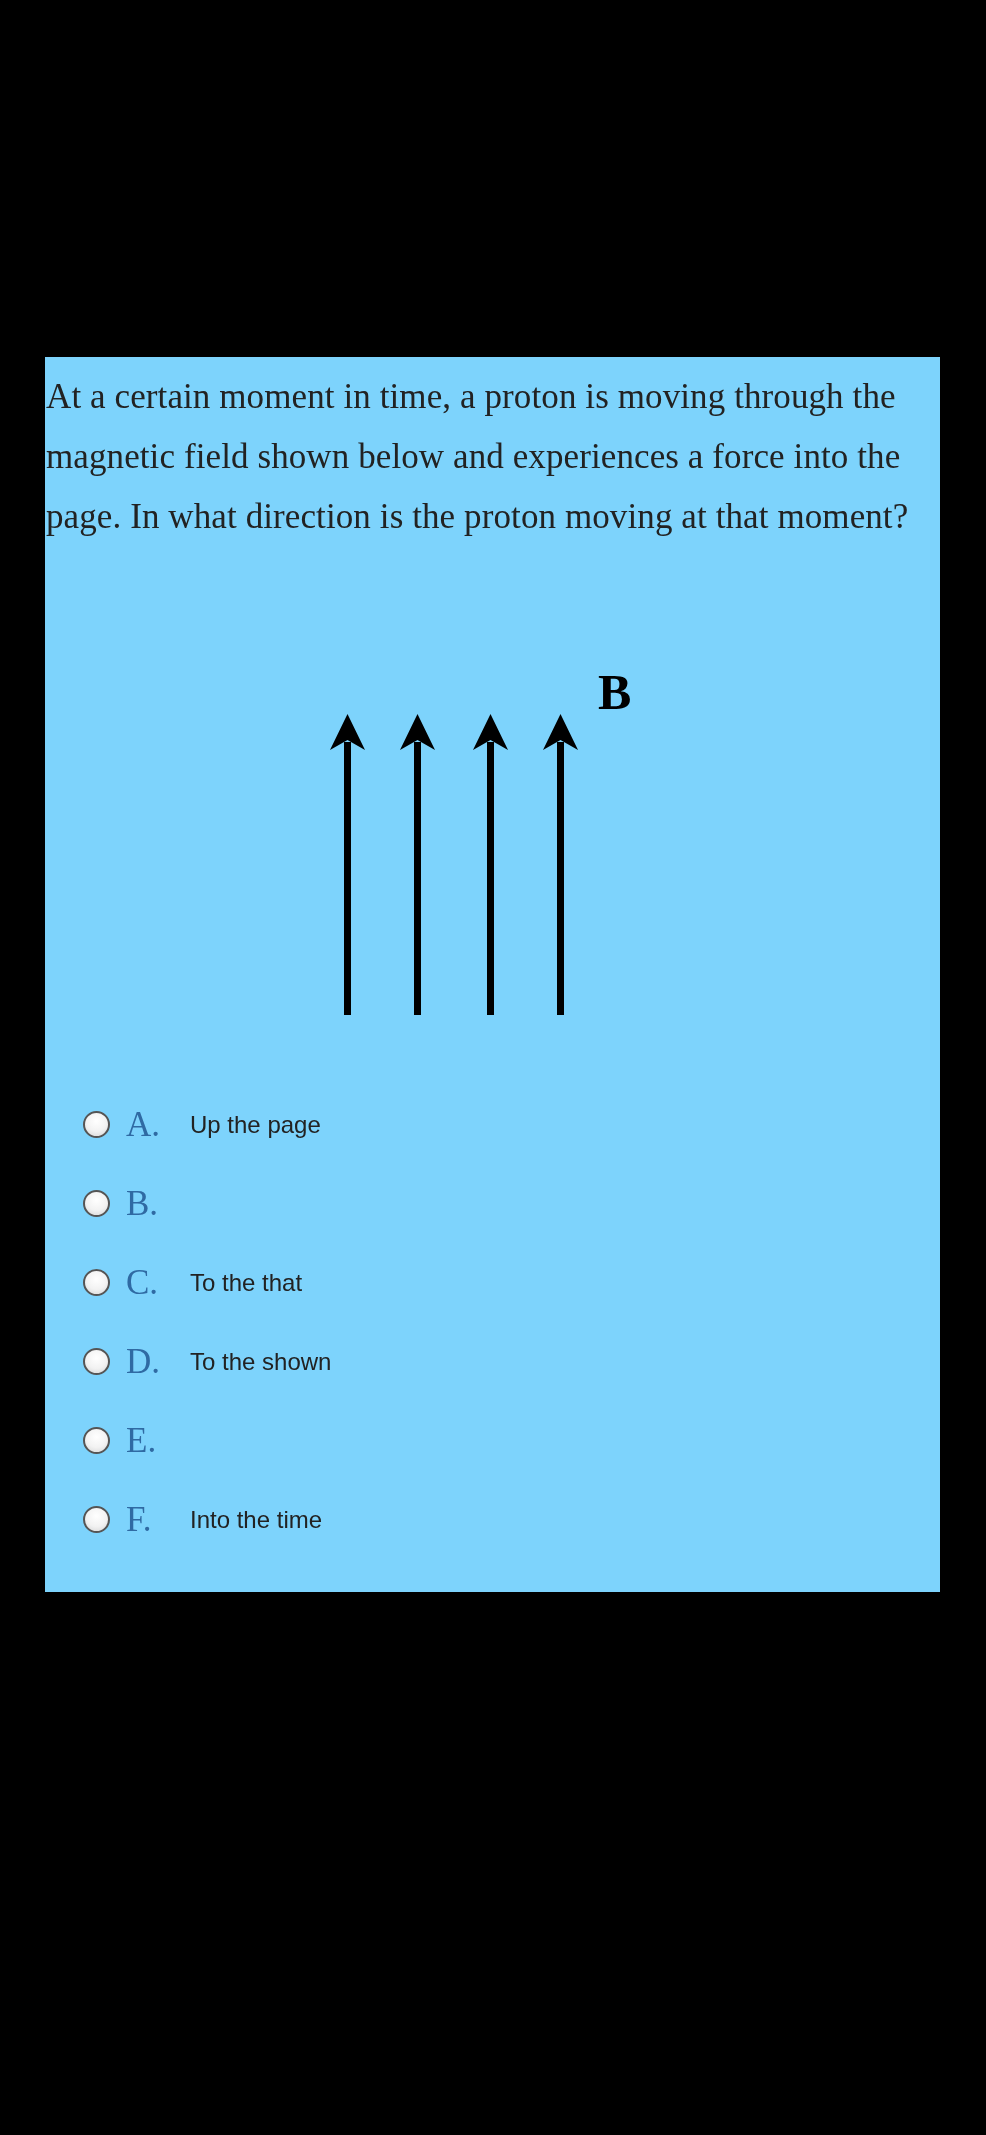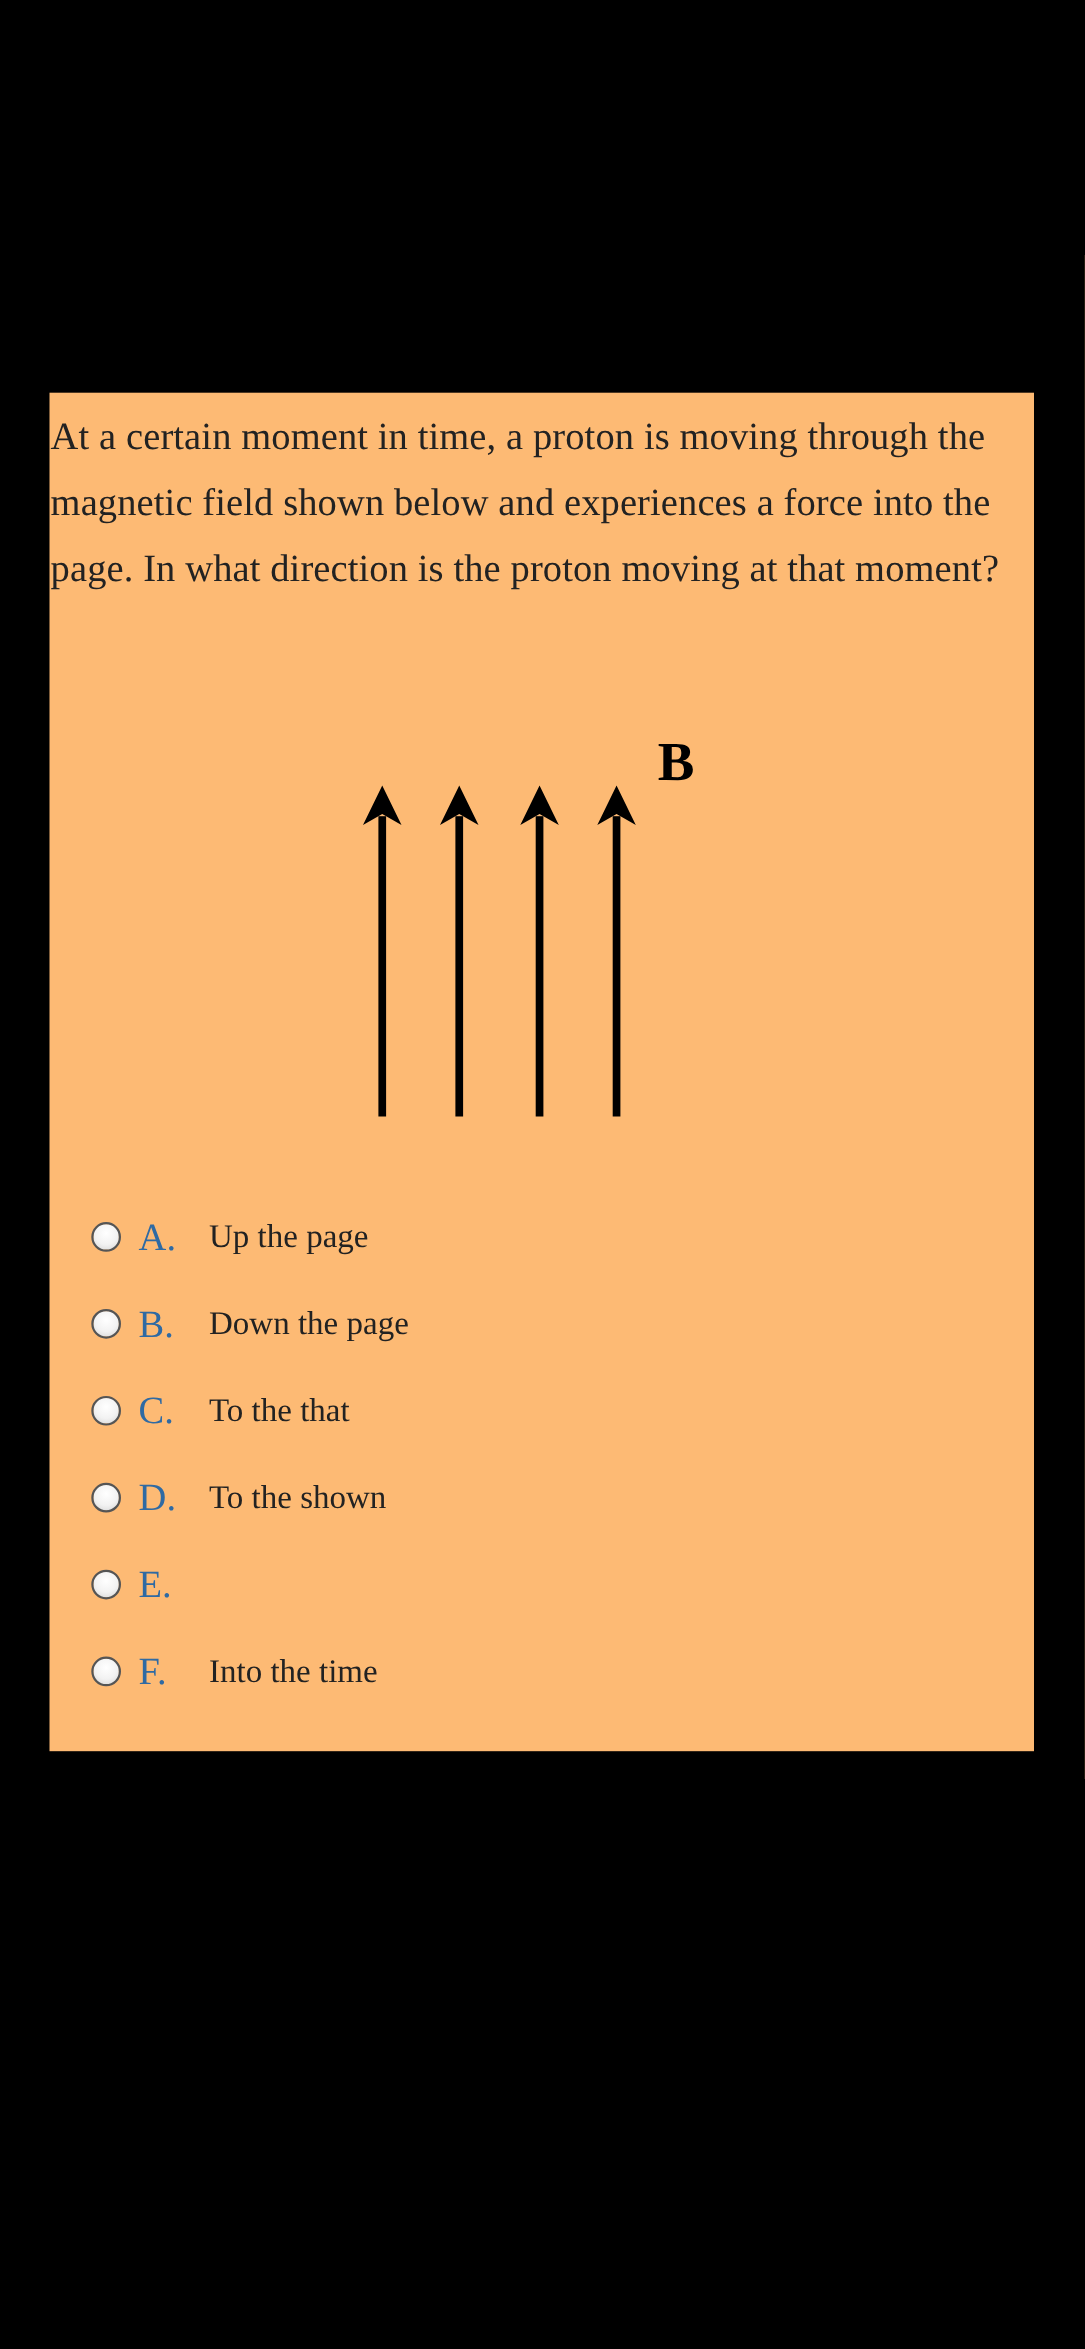--- a/index.html
+++ b/index.html
@@ -12,21 +12,21 @@
       height: 2135px;
       position: relative;
       overflow: hidden;
     }
     .panel {
       position: absolute;
       left: 45px;
       top: 357px;
       width: 895px;
       height: 1235px;
-      background: #fdba74;
+      background: #7dd3fc;
     }
     .question {
       position: absolute;
       left: 1px;
       top: 10px;
       width: 890px;
       margin: 0;
       font-family: "Liberation Serif", "DejaVu Serif", serif;
       font-size: 35px;
       line-height: 60px;
@@ -84,22 +84,22 @@
     .opt-letter {
       position: absolute;
       left: 81px;
       font-family: "Liberation Serif", "DejaVu Serif", serif;
       font-size: 35px;
       color: #2f6aa3;
     }
     .opt-text {
       position: absolute;
       left: 145px;
-      font-family: Liberation Serif, serif;
-      font-size: 30px;
+      font-family: Liberation Sans, sans-serif;
+      font-size: 24px;
       color: #222222;
     }
   </style>
 </head>
 <body>
 
 <div class="panel">
   <p class="question">At a certain moment in time, a proton is moving through the magnetic field shown below and experiences a force into the page. In what direction is the proton moving at that moment?</p>
 
   <div class="diagram">
@@ -124,21 +124,20 @@
 
   <ul class="options">
     <li class="option">
       <span class="radio"></span>
       <span class="opt-letter">A.</span>
       <span class="opt-text">Up the page</span>
     </li>
     <li class="option">
       <span class="radio"></span>
       <span class="opt-letter">B.</span>
-      <span class="opt-text">Down the page</span>
     </li>
     <li class="option">
       <span class="radio"></span>
       <span class="opt-letter">C.</span>
       <span class="opt-text">To the that</span>
     </li>
     <li class="option">
       <span class="radio"></span>
       <span class="opt-letter">D.</span>
       <span class="opt-text">To the shown</span>

